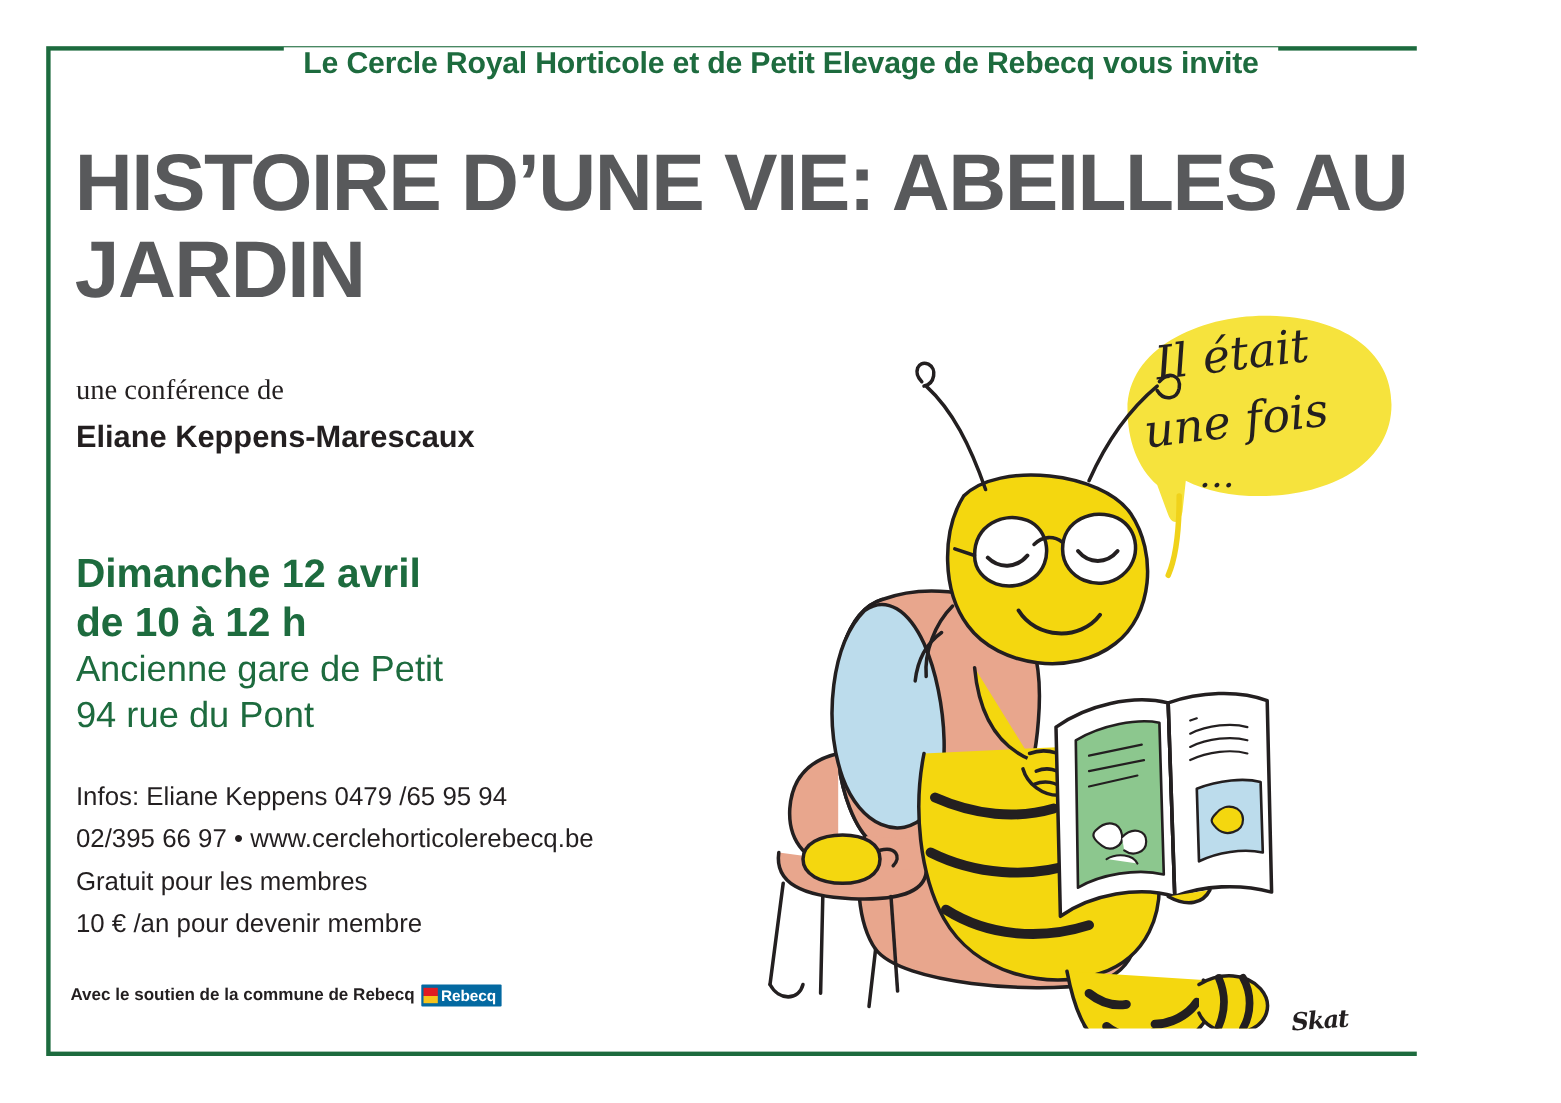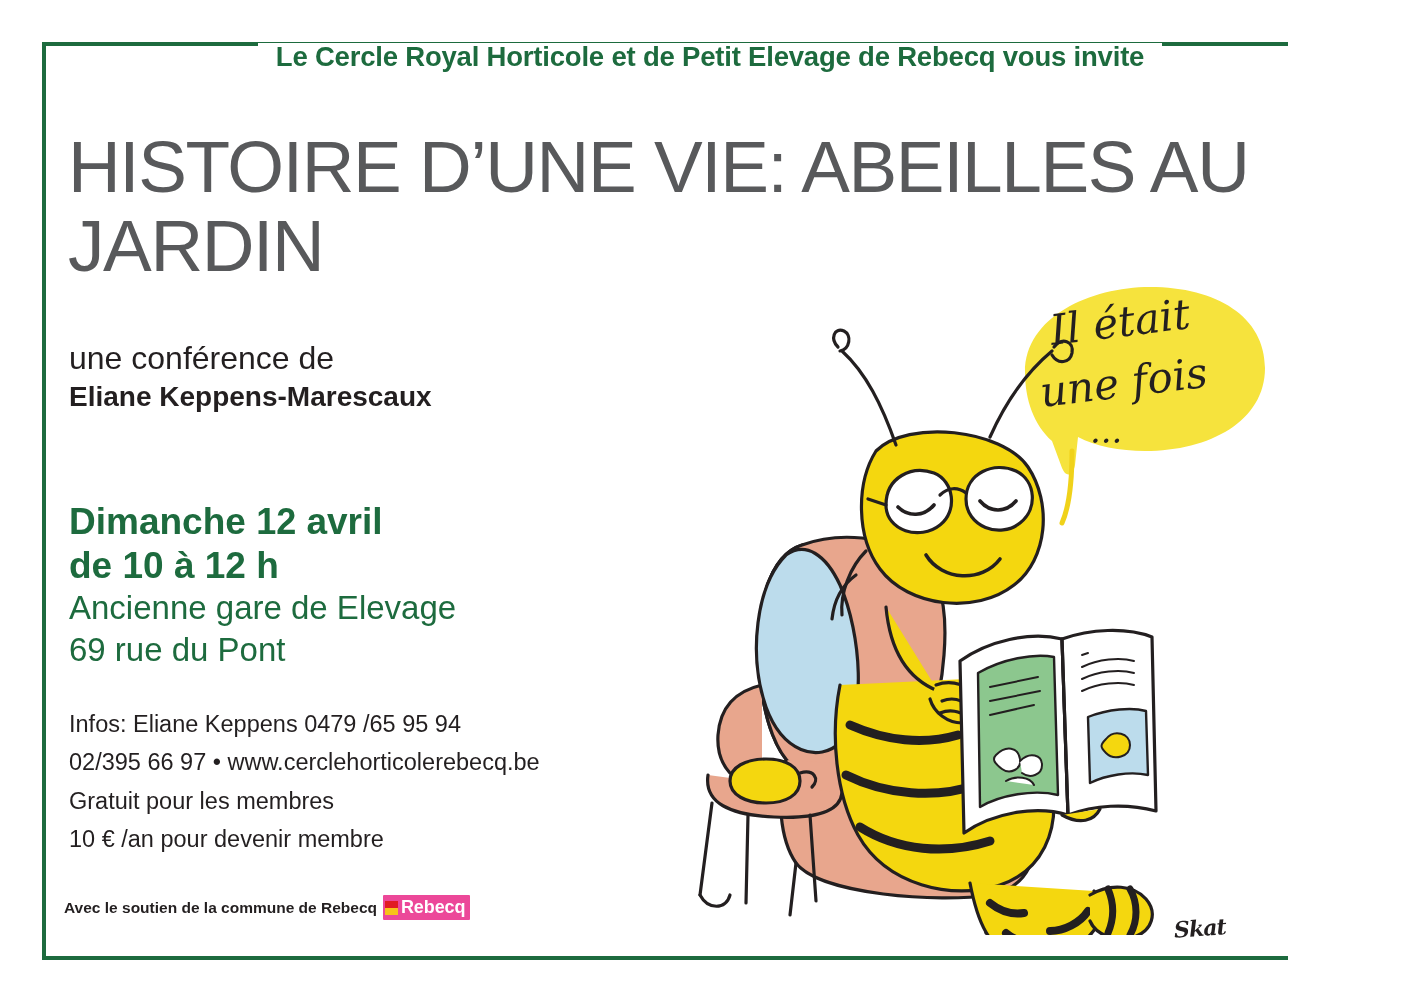--- a/index.html
+++ b/index.html
@@ -49,32 +49,33 @@
     white-space: nowrap;
     line-height: 1;
   }
 
   .title {
     position: absolute;
     left: 68px;
     top: 128px;
     width: 1290px;
     color: #58595b;
-    font-weight: normal;
+    font-weight: bold;
     font-size: 73px;
     line-height: 1.08;
     letter-spacing: -1.4px;
   }
 
   .conf-line1 {
     position: absolute;
     left: 69px;
     top: 340px;
-    font-size: 32px;
-    color: #231f20;
+    font-size: 26px;
+    color: #231f20;
+    font-family: Liberation Serif, serif;
   }
   .conf-line2 {
     position: absolute;
     left: 69px;
     top: 381px;
     font-size: 28px;
     font-weight: bold;
     color: #231f20;
   }
 
@@ -120,23 +121,23 @@
     display: flex;
     align-items: center;
     gap: 6px;
     font-size: 15.5px;
     font-weight: bold;
     color: #231f20;
   }
   .rebecq-logo {
     display: inline-flex;
     align-items: center;
-    background: #ec4899;
+    background: #0369a1;
     color: #ffffff;
-    font-size: 18px;
+    font-size: 14px;
     font-weight: bold;
     padding: 2px 5px 2px 2px;
     border-radius: 1px;
     letter-spacing: -0.1px;
   }
   .rebecq-mark {
     display: inline-block;
     width: 13px;
     height: 14px;
     margin-right: 3px;
@@ -185,22 +186,22 @@
   <div class="conf-line1">une conférence de</div>
   <div class="conf-line2">Eliane Keppens-Marescaux</div>
 
   <div class="date-block">
     <div class="date-line1">
       <span>Dimanche</span>
       <span class="big">12</span>
       <span>avril</span>
     </div>
     <div class="date-line2">de 10 à 12 h</div>
-    <div class="place-line">Ancienne gare de Elevage</div>
-    <div class="place-line">69 rue du Pont</div>
+    <div class="place-line">Ancienne gare de Petit</div>
+    <div class="place-line">94 rue du Pont</div>
   </div>
 
   <div class="info-block">
     <div>Infos: Eliane Keppens 0479 /65 95 94</div>
     <div>02/395 66 97 • www.cerclehorticolerebecq.be</div>
     <div>Gratuit pour les membres</div>
     <div>10 € /an pour devenir membre</div>
   </div>
 
   <div class="support">

